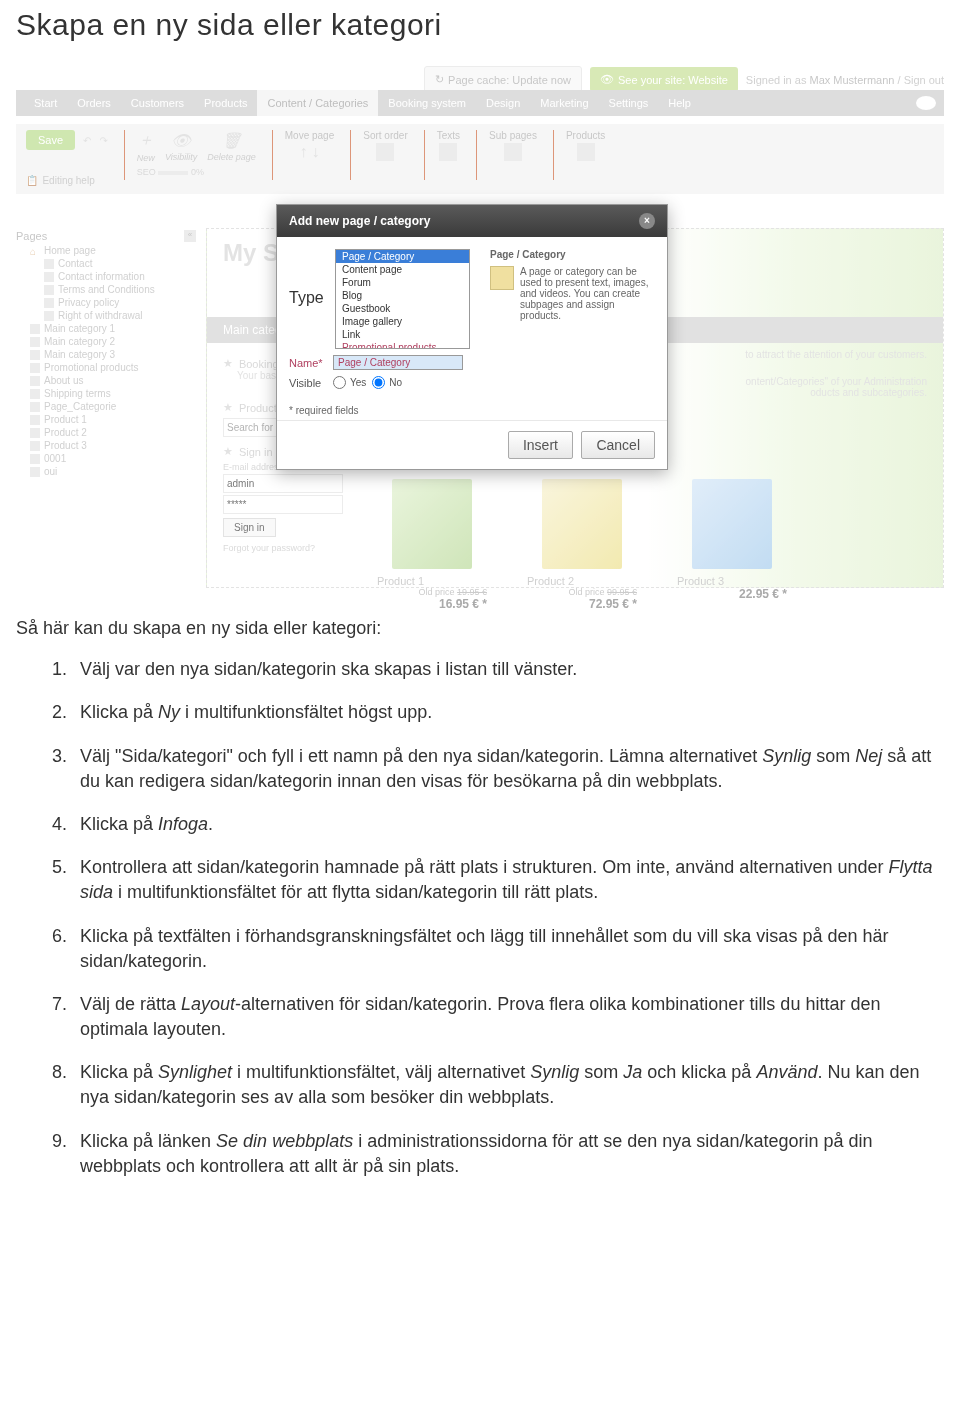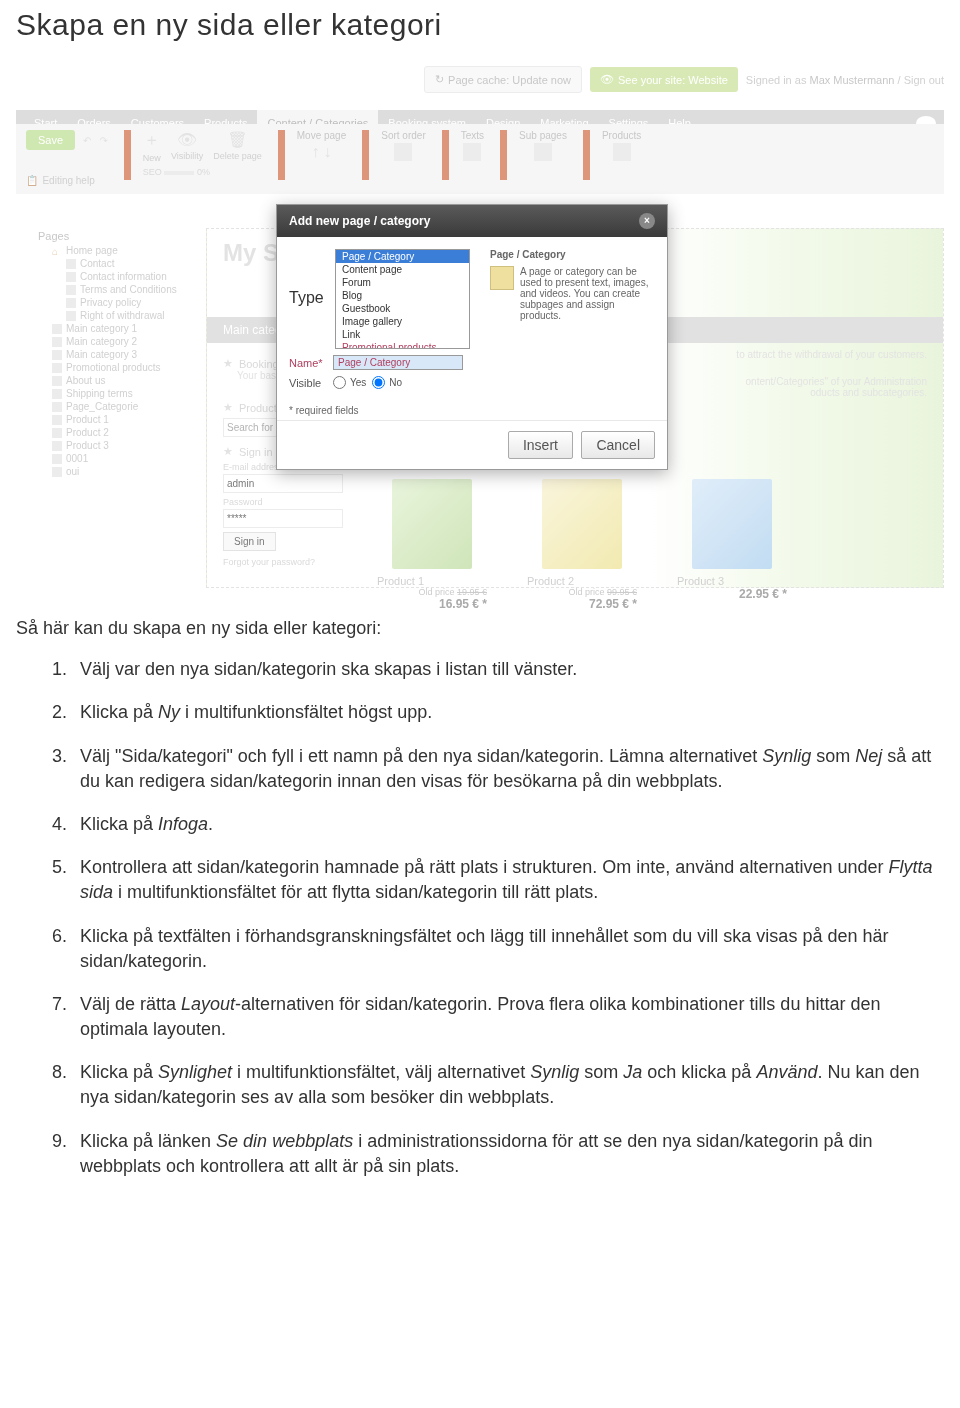--- a/index.html
+++ b/index.html
@@ -10,39 +10,39 @@
   .screenshot-container { position: relative; margin: 0 16px 28px 16px; height: 530px; }
   
   
   .top-bar { position: absolute; top: 8px; right: 0; display: flex; align-items: center; gap: 8px; font-size: 11px; }
   .page-cache-btn { background: #f5f5f5; border: 1px solid #ddd; border-radius: 3px; padding: 6px 10px; color: #999; font-size: 11px; display: flex; align-items: center; gap: 4px; }
   .see-site-btn { background: #b8d87a; border: none; border-radius: 3px; padding: 6px 10px; color: #fff; font-size: 11px; display: flex; align-items: center; gap: 4px; }
   .signed-in { color: #aaa; font-size: 11px; }
   .signed-in .user { color: #999; }
   
   
-  .main-nav { position: absolute; top: 52px; left: 0; right: 0; background: #c2c2c2; display: flex; align-items: center; height: 26px; padding: 0 8px; }
+  .main-nav { position: absolute; top: 32px; left: 0; right: 0; background: #c2c2c2; display: flex; align-items: center; height: 26px; padding: 0 8px; }
   .main-nav span { color: #fff; font-size: 11px; padding: 0 10px; }
   .main-nav span.active { background: #efefef; color: #888; height: 100%; display: flex; align-items: center; }
   .help-icon { margin-left: auto; width: 14px; height: 14px; background: #fff; border-radius: 50%; color: #c2c2c2; font-size: 10px; text-align: center; line-height: 14px; }
   
   
   .toolbar { position: absolute; top: 66px; left: 0; right: 0; height: 70px; background: #efefef; display: flex; padding: 6px 10px; gap: 16px; }
   .tool-group { display: flex; flex-direction: column; gap: 2px; font-size: 10px; color: #aaa; }
   .save-btn { background: #a8d46f; color: #fff; border: none; border-radius: 3px; padding: 4px 12px; font-size: 11px; }
-  .tool-icons { display: flex; gap: 10px; align-items: flex-start; }
+  .tool-icons { display: flex; gap: 10px; align-items: center; font-style: italic; }
   .tool-col { display: flex; flex-direction: column; align-items: center; gap: 2px; }
   .tool-icon-box { width: 18px; height: 18px; background: #ddd; }
   .tool-label { font-size: 9px; color: #aaa; }
   .editing-help { position: absolute; bottom: 8px; left: 10px; font-size: 10px; color: #aaa; display: flex; align-items: center; gap: 4px; }
   .tool-header { font-size: 10px; color: #999; margin-bottom: 2px; text-align: center; }
-  .tool-subgroup { border-left: 7px solid #c2410c; padding-left: 12px; height: 50px; }
-  
-  
-  .left-sidebar { position: absolute; top: 170px; left: 0; width: 180px; font-size: 10px; color: #aaa; margin-left: 22px; }
+  .tool-subgroup { border-left: 1px solid #c2410c; padding-left: 12px; height: 50px; }
+  
+  
+  .left-sidebar { position: absolute; top: 170px; left: 0; width: 180px; font-size: 10px; color: #aaa; }
   .pages-header { font-size: 11px; color: #999; padding: 2px 0; display: flex; align-items: center; }
   .pages-header .collapse { margin-left: auto; width: 12px; height: 12px; background: #ddd; font-size: 8px; text-align: center; }
   .tree-item { padding: 1px 0 1px 14px; display: flex; align-items: center; gap: 4px; }
   .tree-item.sub { padding-left: 28px; }
   .tree-icon { width: 10px; height: 10px; background: #ddd; display: inline-block; }
   
   
   .content-area { position: absolute; top: 170px; left: 190px; right: 0; background: linear-gradient(to right, #fff 0%, #fff 60%, #e8f5d8 80%, #d8ecc0 100%); height: 360px; border: 1px dashed #ccc; }
   .shop-title { font-size: 24px; font-weight: bold; color: #ccc; padding: 10px 16px; }
   .category-bar { background: #c8c8c8; color: #fff; padding: 6px 16px; font-size: 12px; margin-top: 40px; }
@@ -278,36 +278,35 @@
   <div class="content-area">
     <div class="shop-title">My Sho</div>
     <div class="category-bar">Main category</div>
     <div class="content-section">
       <div class="star-row">
         <span class="star-icon">★</span>
         <span>Booking</span>
       </div>
       <div style="padding-left:14px;font-size:10px;color:#ccc;">Your basket is emp</div>
       <div style="position:absolute;right:16px;top:120px;font-size:10px;color:#ccc;text-align:right;">
-        <div>to attract the withdrawal of your customers.</div>
+        <div>to attract the attention of your customers.</div>
         <div style="margin-top:16px;">ontent/Categories" of your Administration</div>
         <div>oducts and subcategories.</div>
       </div>
       <div class="star-row" style="margin-top:20px;">
         <span class="star-icon">★</span>
         <span>Product search</span>
       </div>
       <input class="search-input" placeholder="Search for" style="">
       <div class="star-row signin-box">
         <span class="star-icon">★</span>
         <span>Sign in</span>
       </div>
       <div style="font-size:9px;color:#bbb;margin-top:4px;">E-mail address</div>
       <input class="signin-input" value="admin" style="">
-      <div style="font-size:9px;color:#bbb;margin-top:4px;">Password</div>
       <input class="signin-input" value="*****" style="">
       <button class="signin-btn">Sign in</button>
       <div style="font-size:9px;color:#bbb;margin-top:6px;">Forgot your password?</div>
     </div>
     <div class="product-row" id="product-row">
         <div class="product-col">
     <div class="product-cube cube-green"></div>
     <div class="product-name">Product 1</div>
     <div class="old-price">Old price <span class="strike">19.95 €</span></div>
     <div class="new-price">16.95 € *</div>

